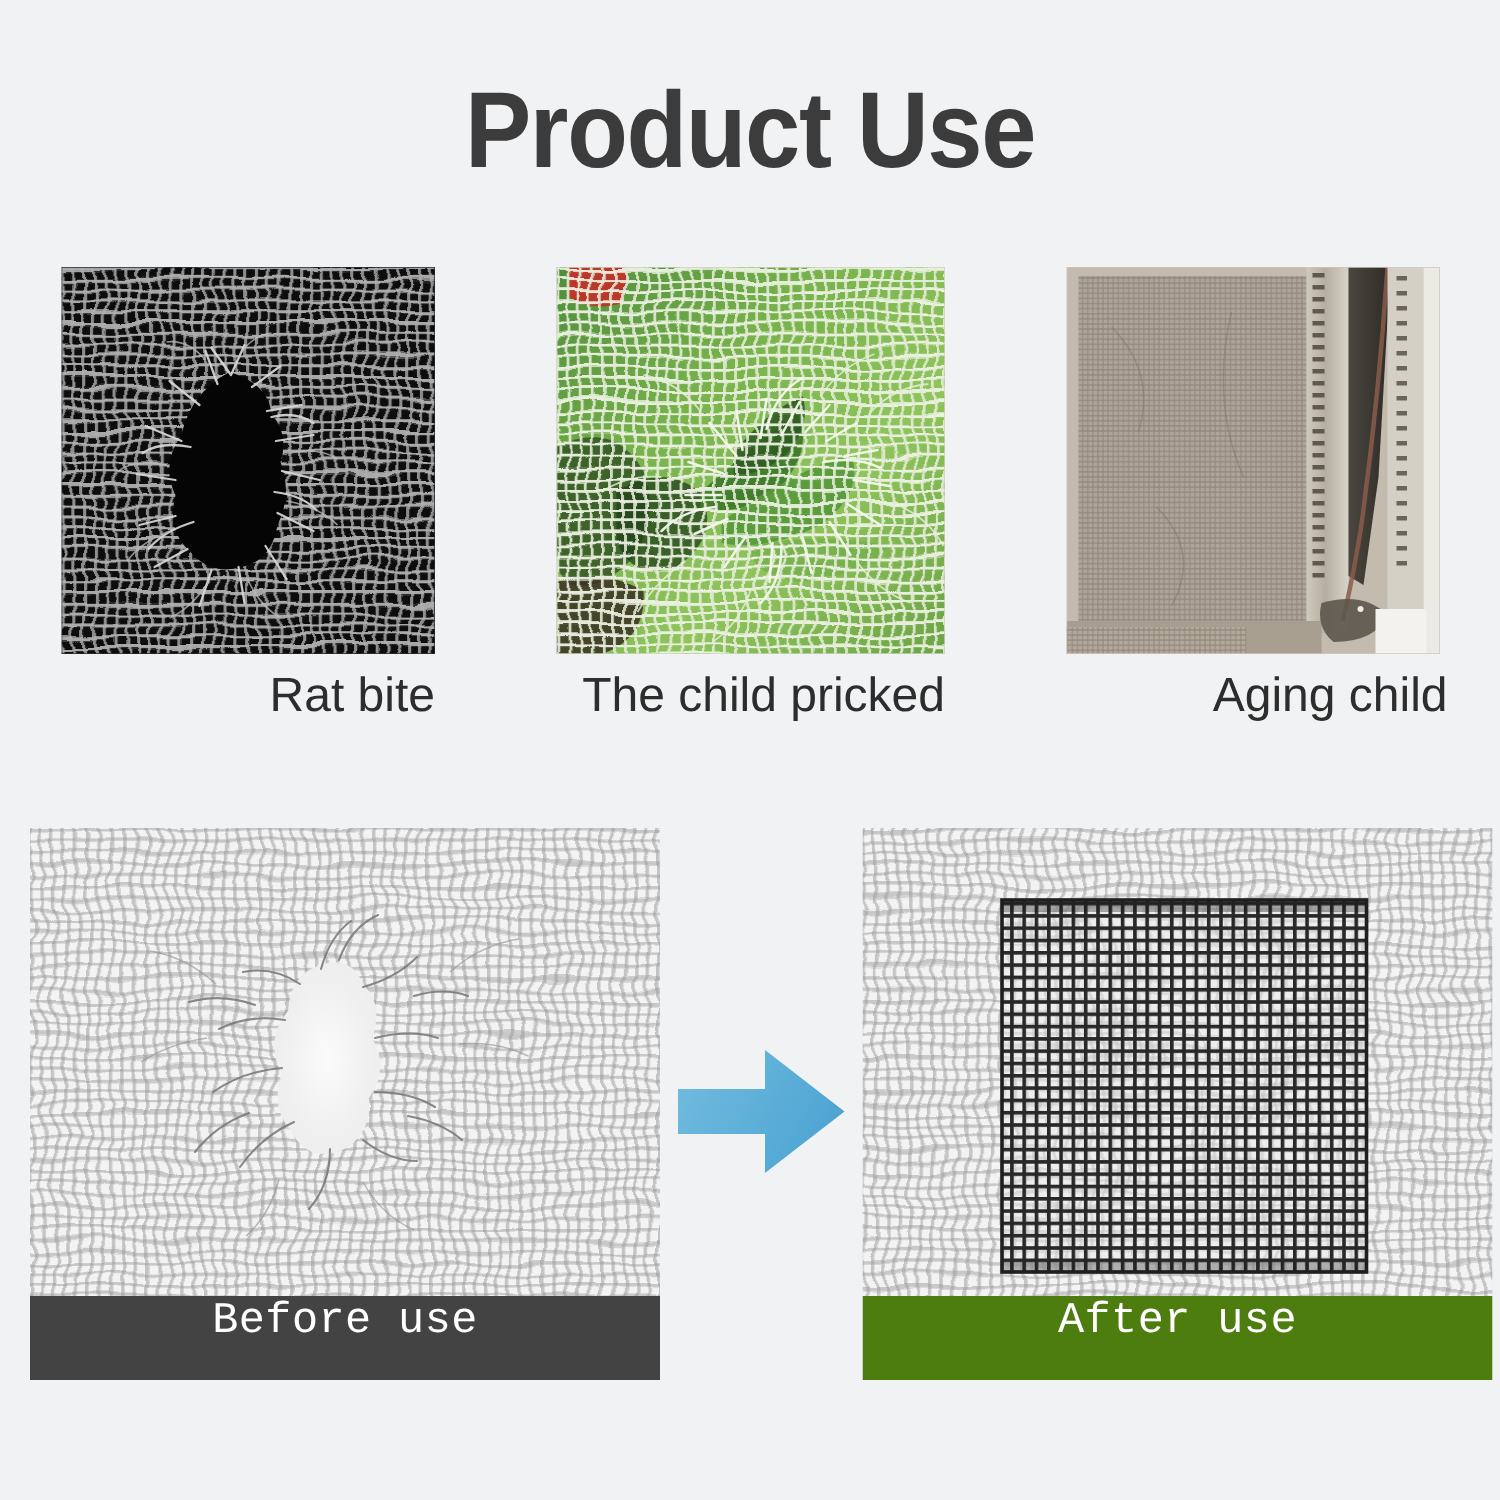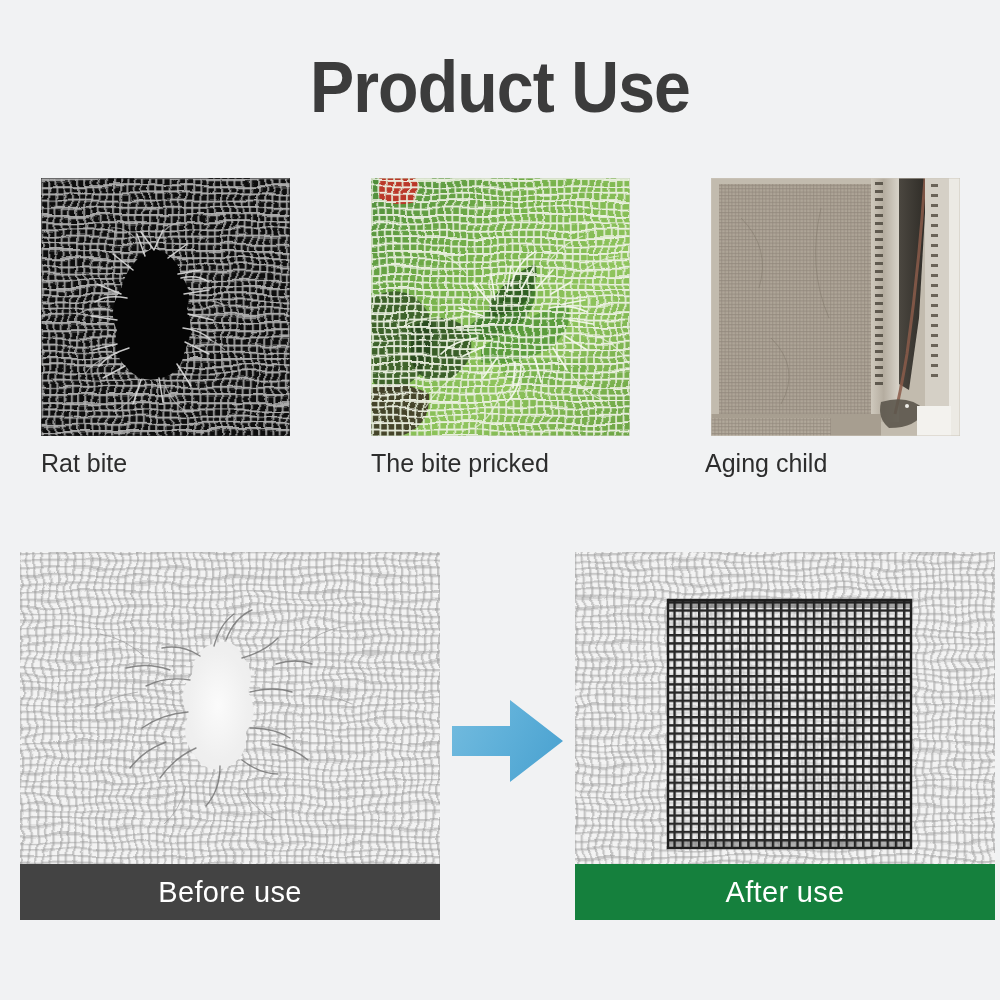--- a/index.html
+++ b/index.html
@@ -54,22 +54,22 @@
   .photo-inner {
     position: absolute;
     inset: 0;
     width: 100%;
     height: 100%;
   }
 
   
   .caption {
     position: absolute;
-    text-align: left;
-    font-size: 25px;
+    text-align: right;
+    font-size: 32px;
     line-height: 31px;
     color: #2d2d2d;
     font-weight: 400;
     font-family: "Liberation Sans", sans-serif;
   }
   .caption.cap-1 { left: 41px;  top: 448px; width: 249px; }
   .caption.cap-2 { left: 371px; top: 448px; width: 259px; }
   .caption.cap-3 { left: 705px; top: 448px; width: 260px; }
 
   
@@ -99,30 +99,29 @@
     height: 312px;
     overflow: hidden;
   }
   .panel-banner {
     position: absolute;
     left: 0;
     bottom: 0;
     width: 100%;
     height: 56px;
     display: flex;
-    align-items: center;
     justify-content: center;
     font-size: 29px;
     color: #ffffff;
     font-weight: 400;
     letter-spacing: 0.3px;
-    font-family: Liberation Sans, sans-serif;
+    font-family: Liberation Mono, monospace;
   }
   .banner-before { background: #434343; }
-  .banner-after  { background: #15803d; }
+  .banner-after  { background: #4d7c0f; }
 
   
   .arrow-wrap {
     position: absolute;
     left: 450px;
     top: 693px;
     width: 115px;
     height: 96px;
   }
   .arrow-wrap svg { display: block; width: 100%; height: 100%; }
@@ -328,21 +327,21 @@
 
       <g stroke="#7c7467" stroke-width="1" opacity="0.45" fill="none">
         <path d="M30 40 Q60 70 48 110 M110 30 Q96 90 118 140 M60 160 Q90 190 70 226"></path>
       </g>
       <rect width="249" height="258" fill="none" stroke="#cdc7bb" stroke-width="1"></rect>
     </svg>
   </div>
 </div>
 
 <div class="caption cap-1">Rat bite</div>
-<div class="caption cap-2">The bite pricked</div>
+<div class="caption cap-2">The child pricked</div>
 <div class="caption cap-3">Aging child</div>
 
 <div class="compare">
 
   <div class="panel panel-before">
     <div class="panel-photo">
       <svg width="100%" height="100%" viewBox="0 0 420 312" preserveAspectRatio="none">
         <defs>
           <pattern id="whiteMeshB" width="7.6" height="7.6" patternUnits="userSpaceOnUse">
             <rect width="7.6" height="7.6" fill="#f3f3f3"></rect>

